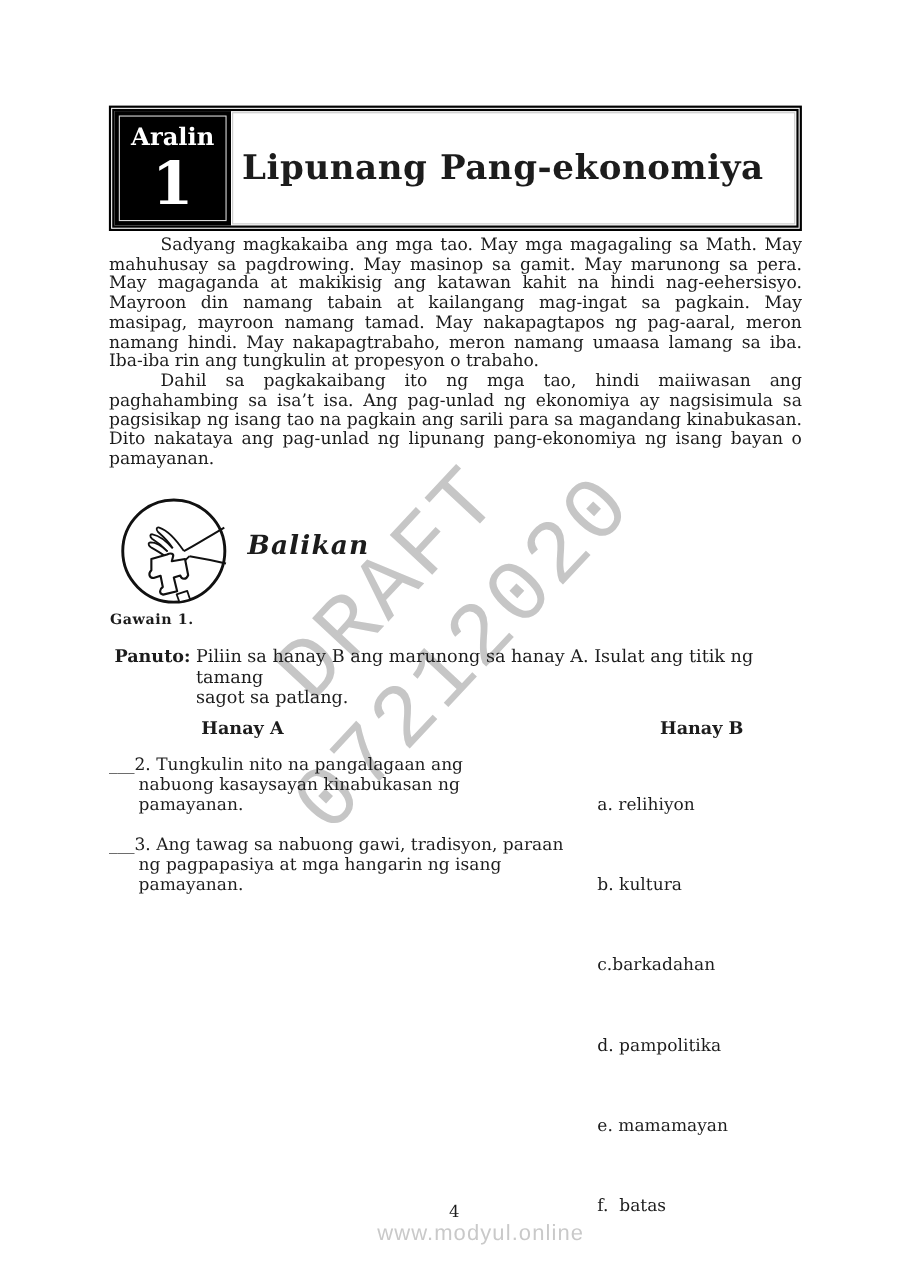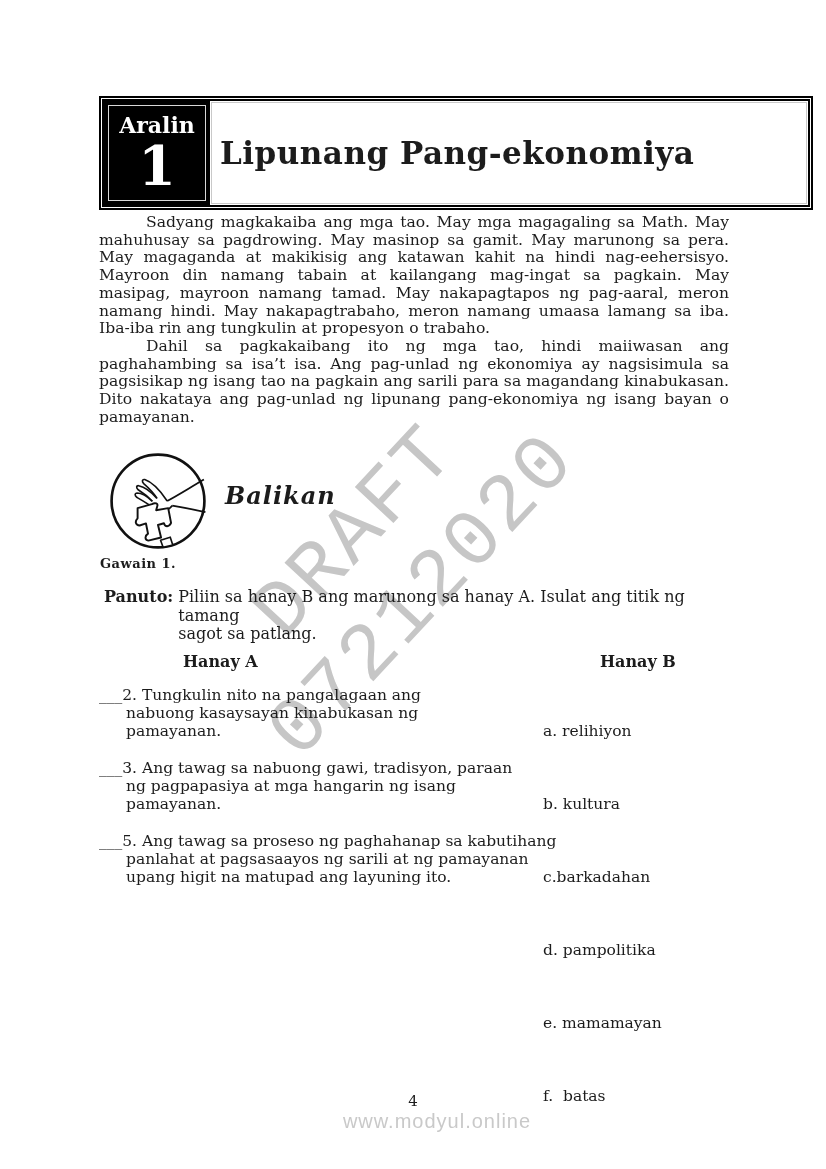--- a/index.html
+++ b/index.html
@@ -14,21 +14,21 @@
     position:absolute; left:70px; top:455px; width:640px; height:220px;
     display:flex; flex-direction:column; align-items:center; justify-content:center;
     transform:rotate(-47deg);
     font-family:"Liberation Mono", monospace;
     font-size:80px; line-height:1.16; letter-spacing:3px;
     color:#c6c6c6; white-space:nowrap; z-index:0;
   }
 
   
   .header-box {
-    position:absolute; left:99px; top:96px; width:714px; height:114px;
+    position:absolute; left:99px; top:96px; width:630px; height:114px;
     border:5px solid #000; box-sizing:border-box; display:flex; background:#fff; z-index:1;
     outline:1px solid #fff; outline-offset:-3px;
   }
   .lesson-cell {
     width:106px; background:#000; color:#fff; display:flex; flex-direction:column;
     align-items:center; justify-content:center;
     outline:1px solid rgba(255,255,255,.85); outline-offset:-5px;
   }
   .lesson-label { font-size:22px; font-weight:bold; line-height:1.1; }
   .lesson-number { font-size:54px; font-weight:bold; line-height:1; margin-top:2px; }
@@ -143,23 +143,20 @@
 
     <div class="item"><span>___2.</span><span> Tungkulin nito na pangalagaan ang
 nabuong kasaysayan kinabukasan ng
 pamayanan.</span></div>
 
     <div class="item"><span>___3.</span><span> Ang tawag sa nabuong gawi, tradisyon, paraan
 ng pagpapasiya at mga hangarin ng isang
 pamayanan.</span></div>
 
 
-    <div class="item"><span>___5.</span><span> Ang tawag sa proseso ng paghahanap sa kabutihang
-panlahat at pagsasaayos ng sarili at ng pamayanan
-upang higit na matupad ang layuning ito.</span></div>
 
     <div class="choices">
       <div class="choice">a. relihiyon</div>
       <div class="choice">b. kultura</div>
       <div class="choice">c.barkadahan</div>
       <div class="choice">d. pampolitika</div>
       <div class="choice">e. mamamayan</div>
       <div class="choice">f.  batas</div>
     </div>
   </div>

